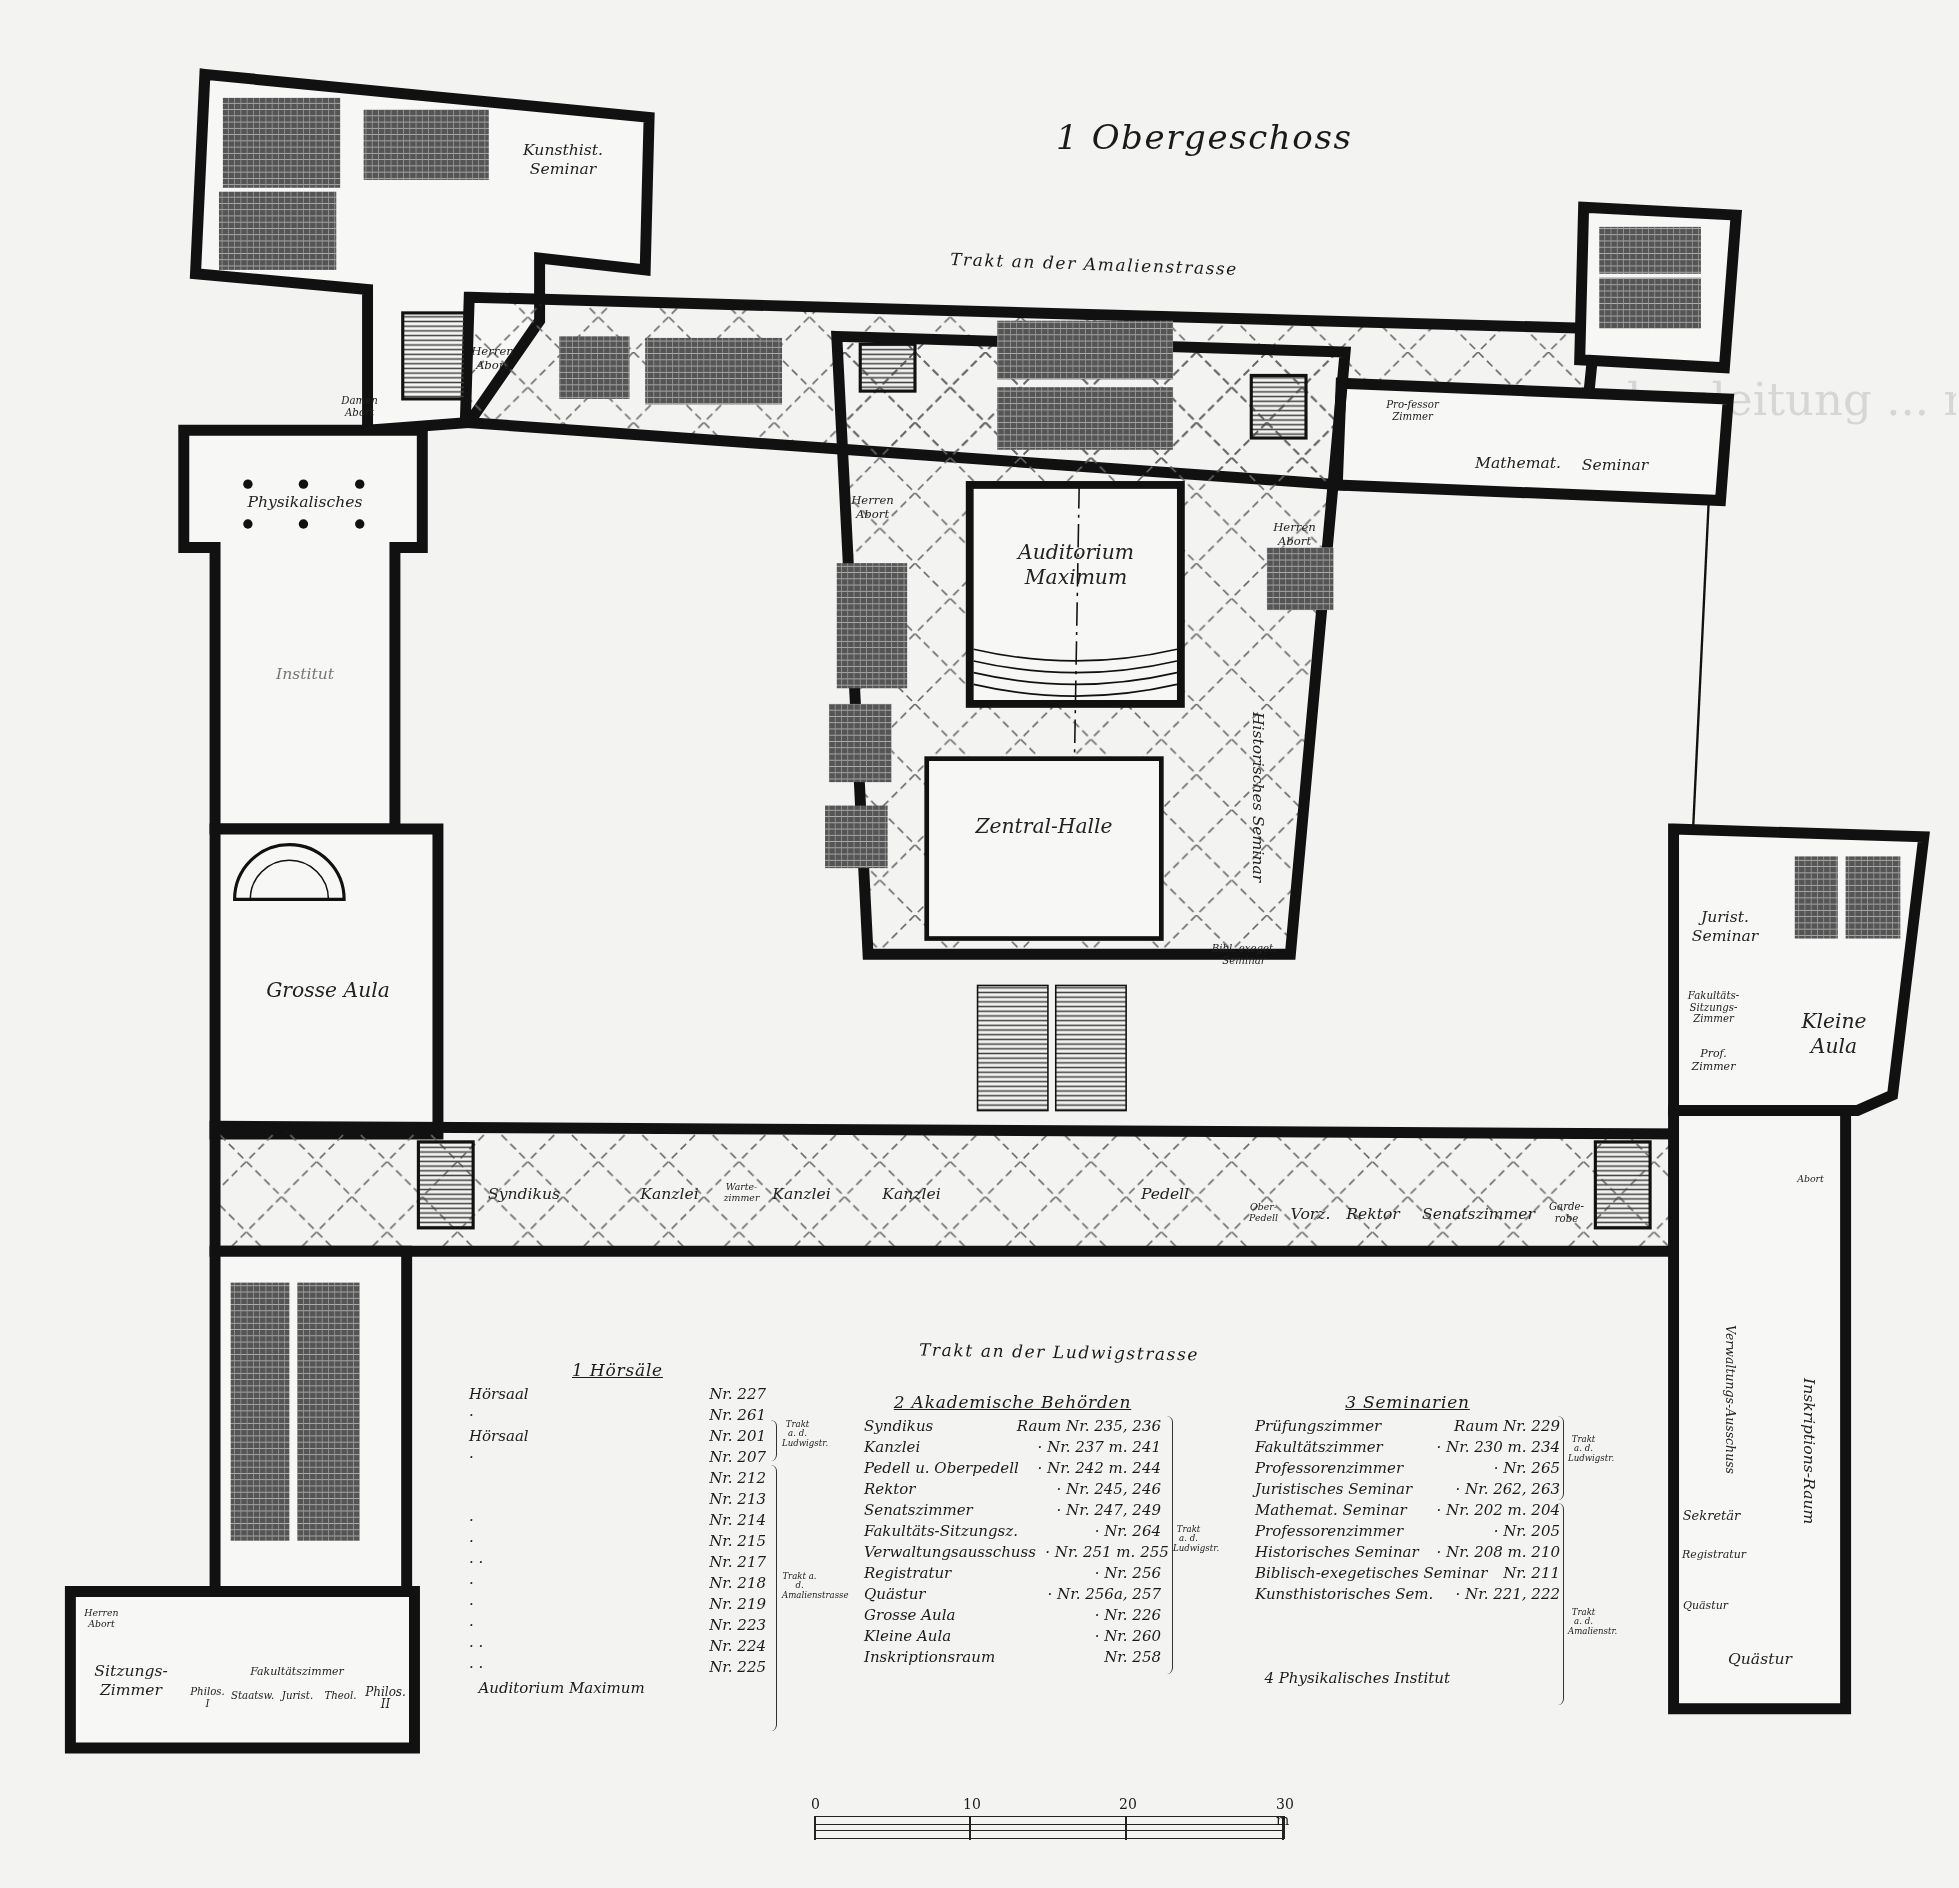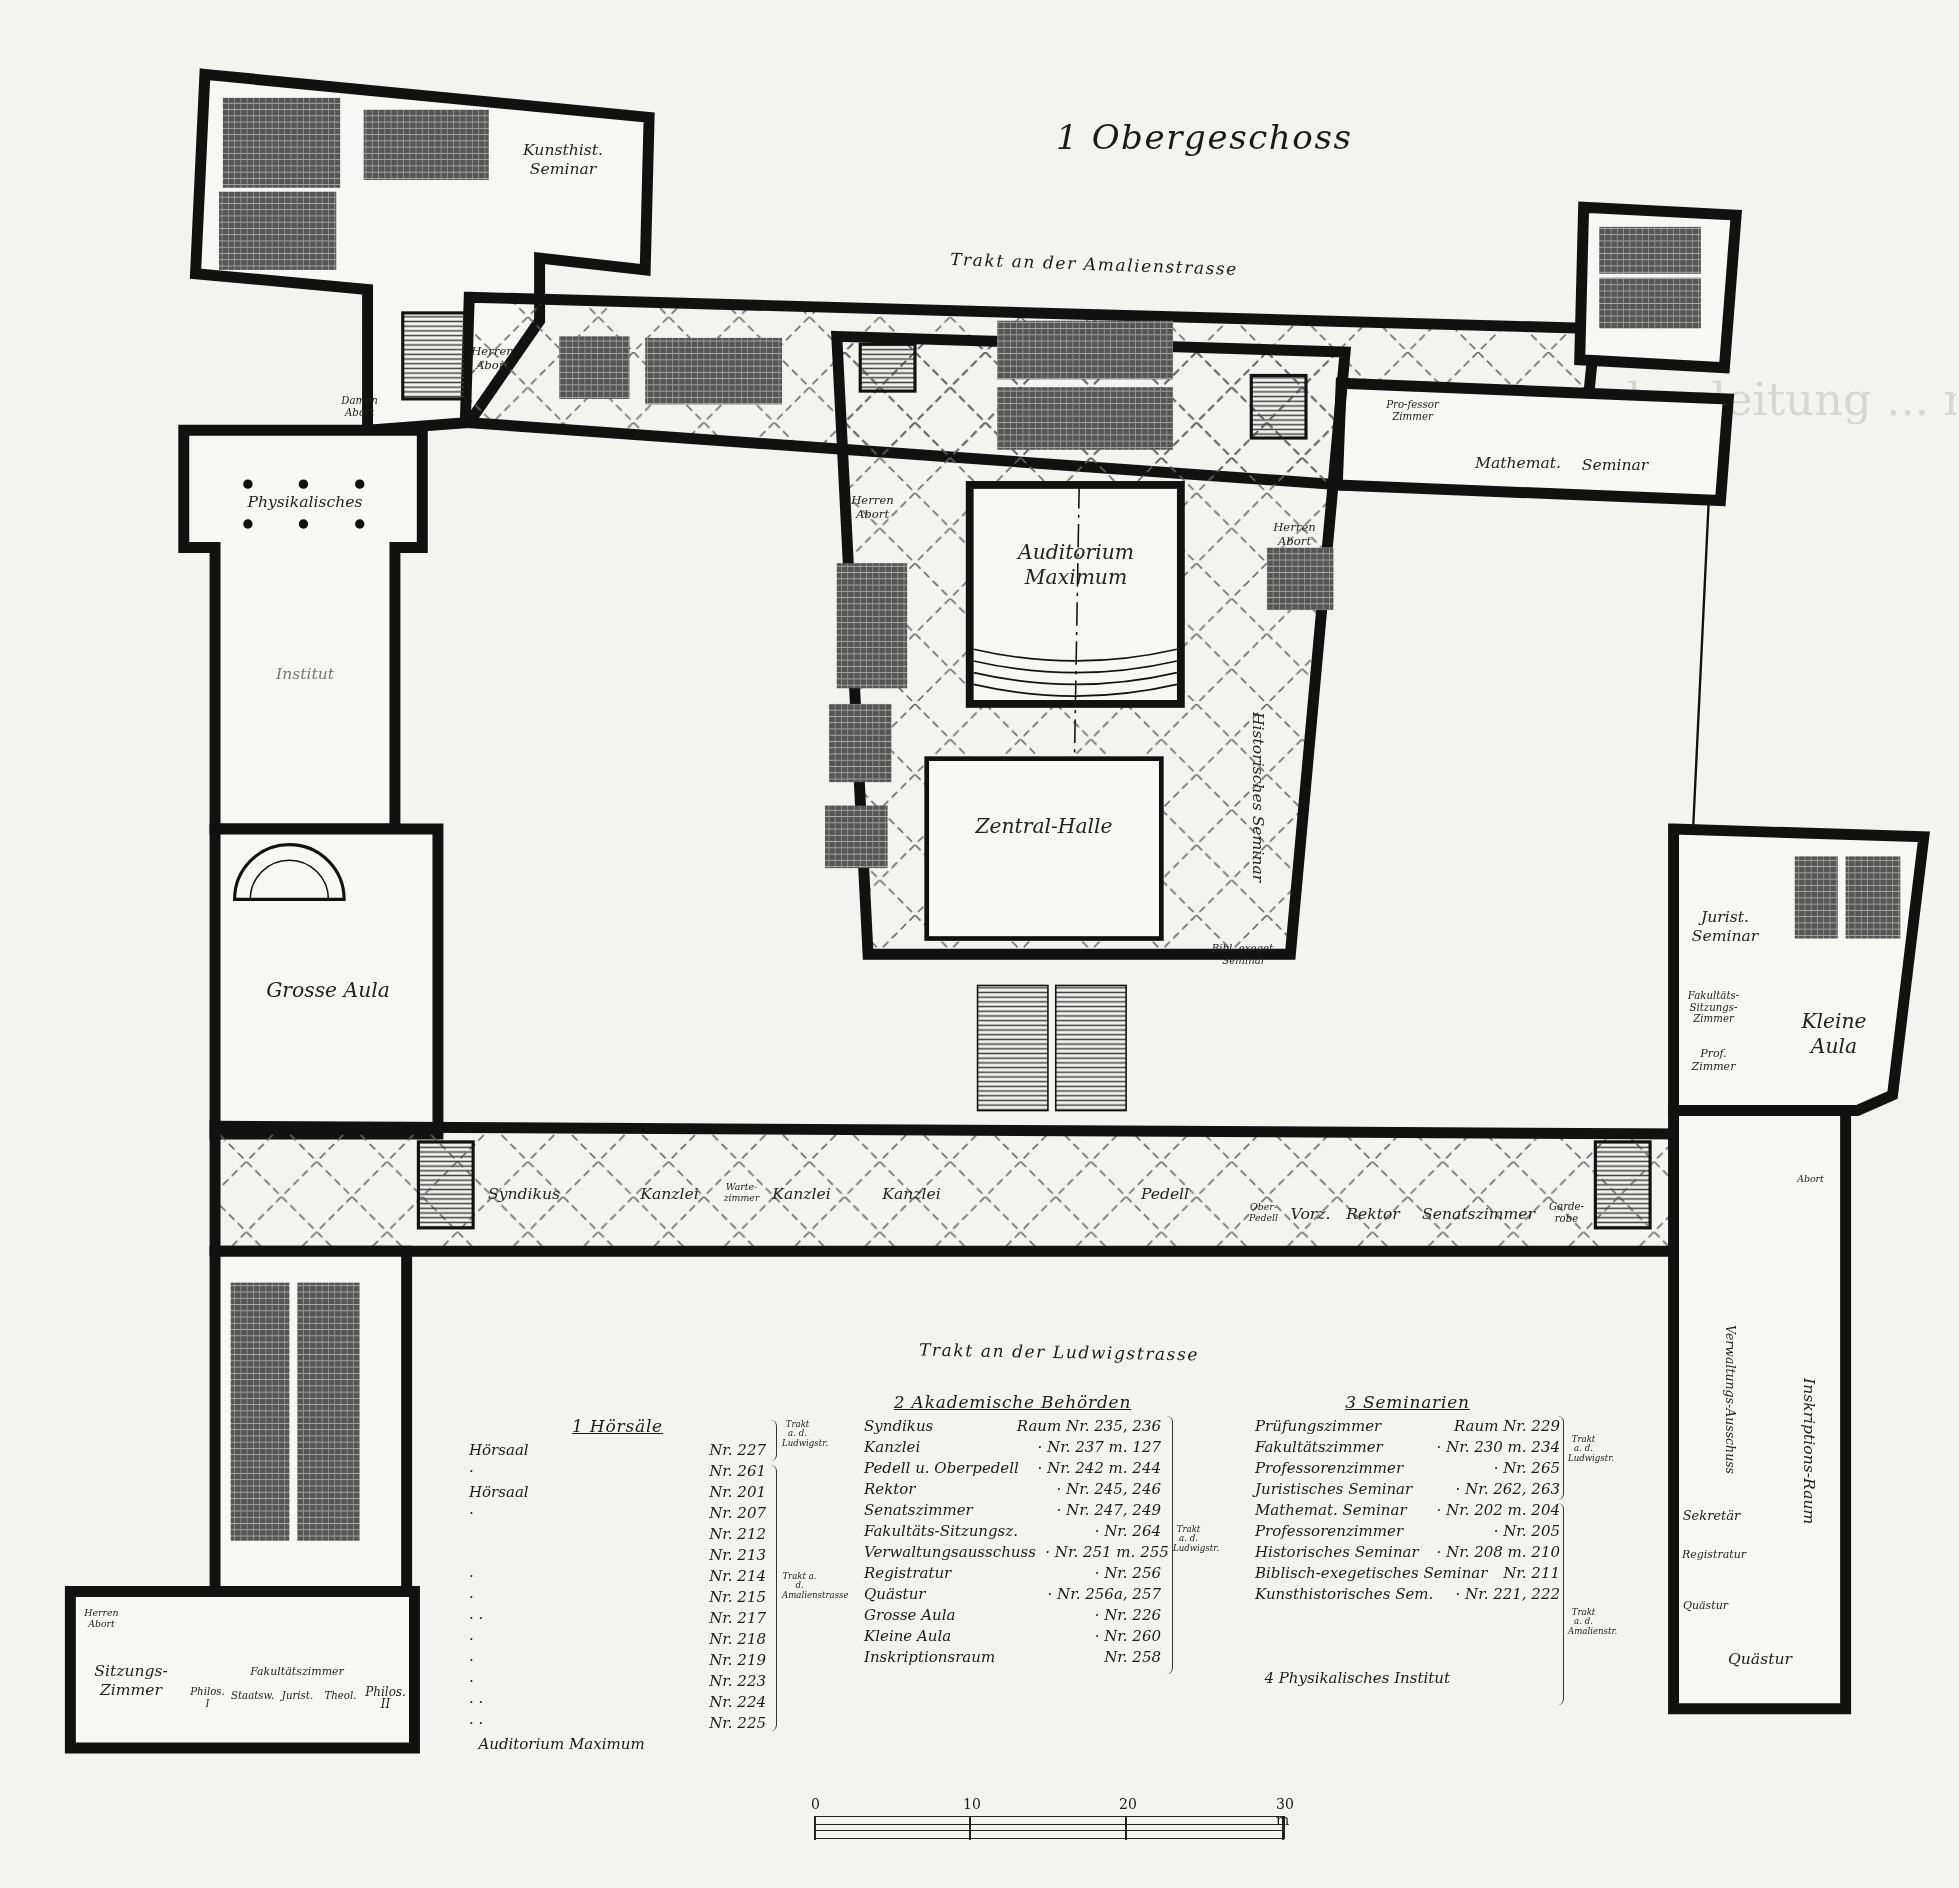--- a/index.html
+++ b/index.html
@@ -193,21 +193,21 @@
 <div class="room-label" style="left:1717px;top:1650px;width:86px;">Quästur</div>
 <div class="room-label" style="left:78px;top:1662px;width:106px;">Sitzungs-Zimmer</div>
 <div class="room-label" style="left:74px;top:1607px;width:55px;font-size:9.4px;line-height:11px;">Herren Abort</div>
 <div class="room-label" style="left:188px;top:1686px;width:39px;font-size:10.2px;line-height:11.7px;">Philos. I</div>
 <div class="room-label" style="left:231px;top:1686px;width:43px;font-size:10.2px;">Staatsw.</div>
 <div class="room-label" style="left:278px;top:1686px;width:39px;font-size:10.2px;">Jurist.</div>
 <div class="room-label" style="left:321px;top:1686px;width:39px;font-size:10.2px;">Theol.</div>
 <div class="room-label" style="left:364px;top:1686px;width:43px;font-size:12px;line-height:12px;">Philos. II</div>
 <div class="room-label" style="left:203px;top:1662px;width:188px;font-size:11px;">Fakultätszimmer</div>
 
-<div class="legend" style="left:469px;top:1416px;width:297px;">
+<div class="legend" style="left:469px;top:1360px;width:297px;">
   <h3>1 Hörsäle</h3>
   <div class="row">
       <span>Hörsaal</span>
       <span>Nr. 227</span>
     </div>
   <div class="row">
       <span>·</span>
       <span>Nr. 261</span>
     </div>
   <div class="row">
@@ -268,21 +268,21 @@
 <div class="brace-note" style="left:782px;top:1572px;width:35px;">Trakt a. d. Amalienstrasse</div>
 
 <div class="legend" style="left:864px;top:1392px;width:297px;">
   <h3>2 Akademische Behörden</h3>
   <div class="row">
       <span>Syndikus</span>
       <span>Raum Nr. 235, 236</span>
     </div>
   <div class="row">
       <span>Kanzlei</span>
-      <span>· Nr. 237 m. 127</span>
+      <span>· Nr. 237 m. 241</span>
     </div>
   <div class="row">
       <span>Pedell u. Oberpedell</span>
       <span>· Nr. 242 m. 244</span>
     </div>
   <div class="row">
       <span>Rektor</span>
       <span>· Nr. 245, 246</span>
     </div>
   <div class="row">

